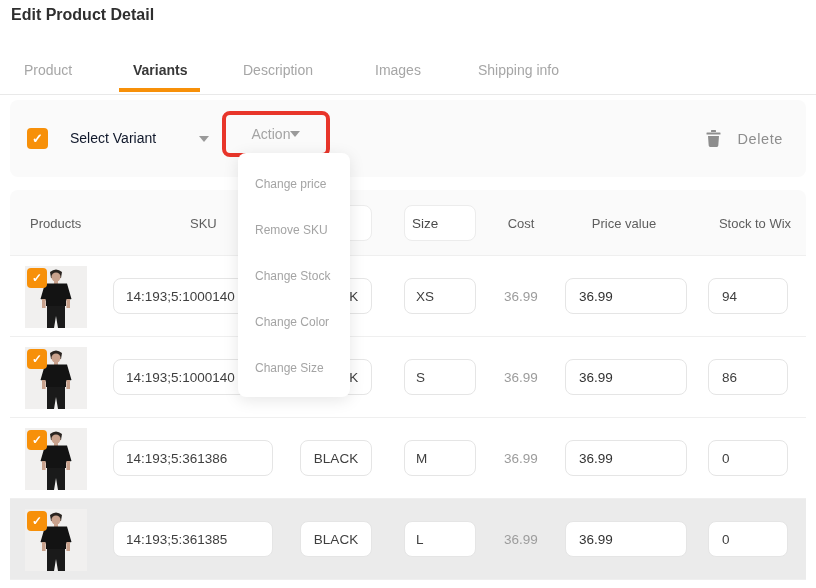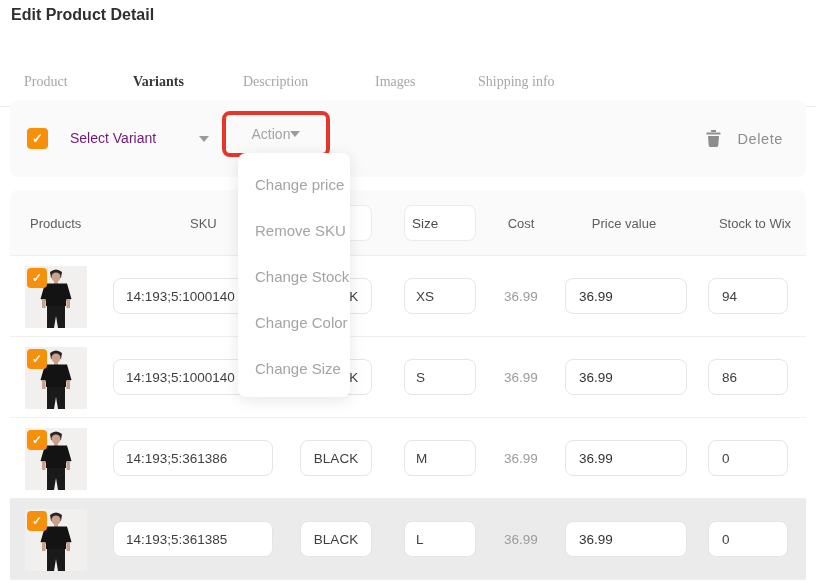--- a/index.html
+++ b/index.html
@@ -7,48 +7,48 @@
   #app {
     position:relative; width:816px; height:588px; background:#fff; overflow:hidden;
     font-family:"Liberation Sans", sans-serif;
   }
   :root { --accent:#f79009; --ring:#e8352a; --hl:#ebebeb; }
 
   
   .page-title { position:absolute; left:11px; top:6px; font-size:16px; font-weight:700; color:#2f2f2f; }
 
   
-  .tabs { position:absolute; left:0; top:16px; width:816px; height:91px; border-bottom:1px solid #e9e9e9;font-family:Liberation Serif, serif; }
+  .tabs { position:absolute; left:0; top:4px; width:816px; height:91px; border-bottom:1px solid #e9e9e9; }
   .tab { position:absolute; top:58px; font-size:14px; color:#a6a6a6; cursor:pointer; white-space:nowrap; }
   .tab:nth-child(1){ left:24px; }
   .tab:nth-child(2){ left:133px; }
   .tab:nth-child(3){ left:243px; }
   .tab:nth-child(4){ left:375px; }
   .tab:nth-child(5){ left:478px; }
   .tab.active { color:#383838; font-weight:700; }
   .tab.active::after { content:""; position:absolute; left:-14px; top:26px; width:81px; height:4px; background:var(--accent); }
 
   
   .toolbar { position:absolute; left:10px; top:100px; width:796px; height:77px; background:#fafafa; border-radius:8px; }
   .checkbox { width:21px; height:21px; background:var(--accent); border-radius:4px; color:#fff;
               display:flex; align-items:center; justify-content:center; font-size:13px; font-weight:700; cursor:pointer; }
   .toolbar .checkbox { position:absolute; left:17px; top:28px; }
-  .select-variant-label { position:absolute; left:60px; top:30px; font-size:14px; color:#701a75; cursor:pointer; }
+  .select-variant-label { position:absolute; left:60px; top:30px; font-size:14px; color:#0f172a; cursor:pointer; }
   .caret { width:0; height:0; border-left:5px solid transparent; border-right:5px solid transparent; border-top:6px solid #9a9a9a; display:inline-block; }
   .select-caret { position:absolute; left:189px; top:36px; cursor:pointer; }
   .action-box { position:absolute; left:212px; top:11px; width:108px; height:46px; border:4px solid var(--ring);
                 border-radius:8px; display:flex; align-items:center; justify-content:center; cursor:pointer; background:transparent; }
   .action-label { font-size:14px; color:#a4a4a4; }
   .delete-btn { position:absolute; right:23px; top:0; height:77px; display:flex; align-items:center; gap:16px;
                 color:#8d8d8d; font-size:14.5px; letter-spacing:0.6px; cursor:pointer; }
 
   
   .menu { position:absolute; left:238px; top:153px; width:112px; background:#fff; border-radius:8px;
           box-shadow:0 3px 16px rgba(0,0,0,0.10); z-index:20; padding-top:8px; padding-bottom:6px; }
-  .menu-item { height:46px; display:flex; align-items:center; padding-left:17px; font-size:15px; color:#a4a4a4; cursor:pointer; white-space:nowrap; }
+  .menu-item { height:46px; display:flex; align-items:center; padding-left:17px; font-size:12px; color:#a4a4a4; cursor:pointer; white-space:nowrap; }
 
   
   .table { position:absolute; left:10px; top:190px; width:796px; }
   .thead { position:relative; width:796px; height:66px; background:#fafafa; border-radius:8px 8px 0 0; border-bottom:1px solid #efefef; }
   .th { position:absolute; top:0; height:66px; display:flex; align-items:center; font-size:13px; color:#5e5e5e; }
   .th-products { left:20px; }
   .th-sku { left:180px; }
   .th-cost { left:471px; width:80px; justify-content:center; }
   .th-price { left:564px; width:100px; justify-content:center; }
   .th-stock { left:695px; width:100px; justify-content:center; }

